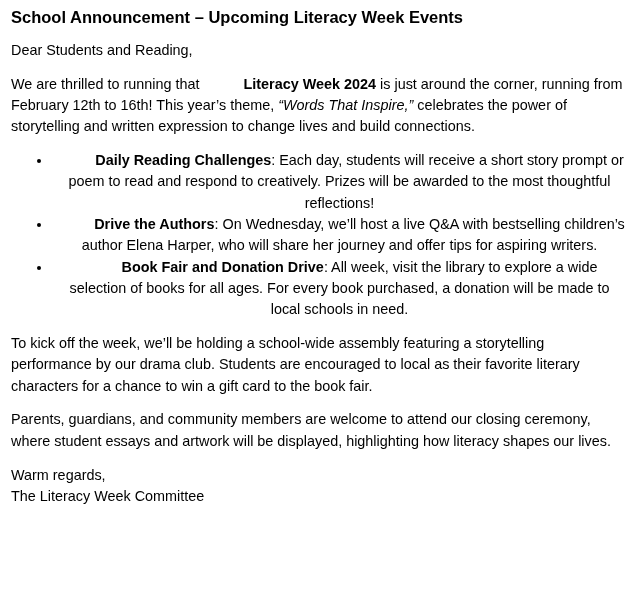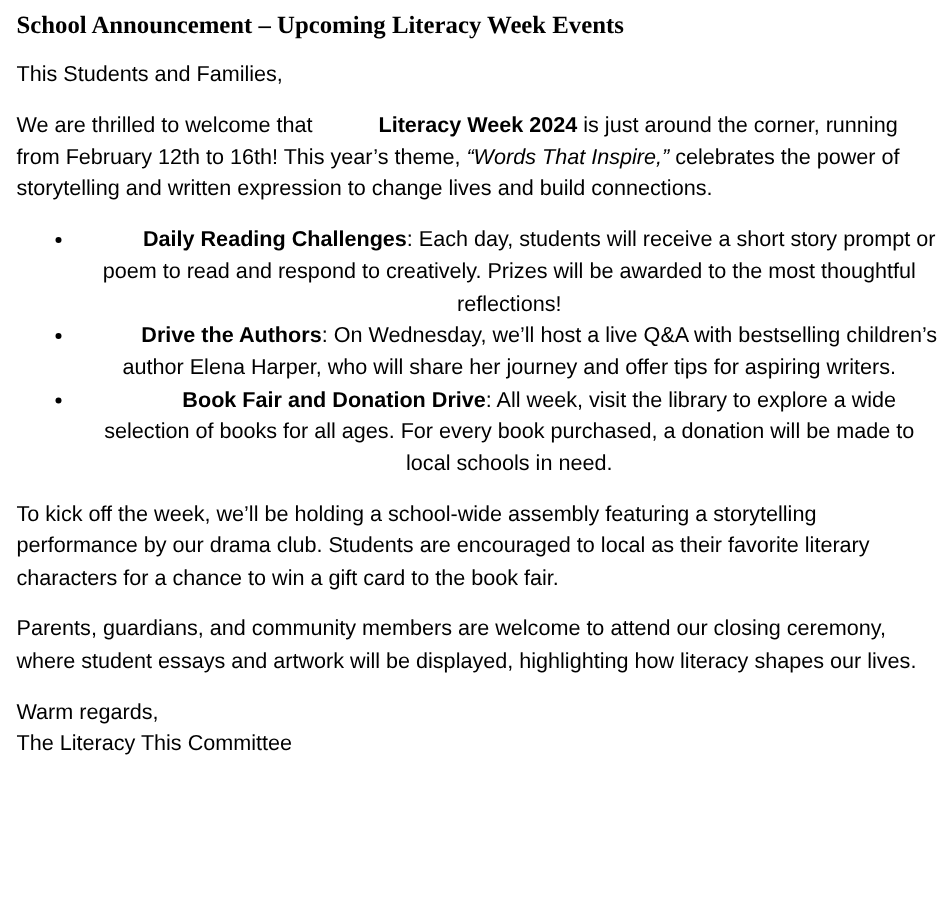--- a/index.html
+++ b/index.html
@@ -19,21 +19,20 @@
     font-family: "Liberation Sans", sans-serif;
     font-size: 14.4px;
     line-height: 21.3px;
     color: #000000;
   }
   .doc h1 {
     font-size: 16.5px;
     line-height: 22px;
     font-weight: bold;
     margin: 0 0 12px 0;
-    font-family: Liberation Serif, serif;
   }
   .doc p {
     margin: 0 0 12.5px 0;
   }
   .doc ul {
     margin: 0 0 12.5px 0;
     padding: 0 0 0 41px;
     list-style: disc outside;
   }
   .doc li {
@@ -44,31 +43,31 @@
   .doc em { font-style: italic; text-align: center; }
   .doc .signoff { margin-bottom: 13px; }
 </style>
 </head>
 <body>
 
 <div class="doc">
 
   <h1>School Announcement – Upcoming Literacy Week Events</h1>
 
-  <p>This Students and Families,</p>
+  <p>Dear Students and Reading,</p>
 
-  <p><span>We are thrilled to welcome that </span><strong>Literacy Week 2024</strong><span> is just around the corner, running from February 12th to 16th! This year’s theme, </span><em>“Words That Inspire,”</em><span> celebrates the power of storytelling and written expression to change lives and build connections.</span></p>
+  <p><span>We are thrilled to running that </span><strong>Literacy Week 2024</strong><span> is just around the corner, running from February 12th to 16th! This year’s theme, </span><em>“Words That Inspire,”</em><span> celebrates the power of storytelling and written expression to change lives and build connections.</span></p>
 
 
   <ul>
     <li><strong>Daily Reading Challenges</strong><span>: Each day, students will receive a short story prompt or poem to read and respond to creatively. Prizes will be awarded to the most thoughtful reflections!</span></li>
     <li><strong>Drive the Authors</strong><span>: On Wednesday, we’ll host a live Q&amp;A with bestselling children’s author Elena Harper, who will share her journey and offer tips for aspiring writers.</span></li>
     <li><strong>Book Fair and Donation Drive</strong><span>: All week, visit the library to explore a wide selection of books for all ages. For every book purchased, a donation will be made to local schools in need.</span></li>
   </ul>
 
   <p>To kick off the week, we’ll be holding a school-wide assembly featuring a storytelling performance by our drama club. Students are encouraged to local as their favorite literary characters for a chance to win a gift card to the book fair.</p>
 
   <p>Parents, guardians, and community members are welcome to attend our closing ceremony, where student essays and artwork will be displayed, highlighting how literacy shapes our lives.</p>
 
 
-  <p class="signoff"><span>Warm regards,</span><br><span>The Literacy This Committee</span></p>
+  <p class="signoff"><span>Warm regards,</span><br><span>The Literacy Week Committee</span></p>
 
 </div>
 
 </body></html>

